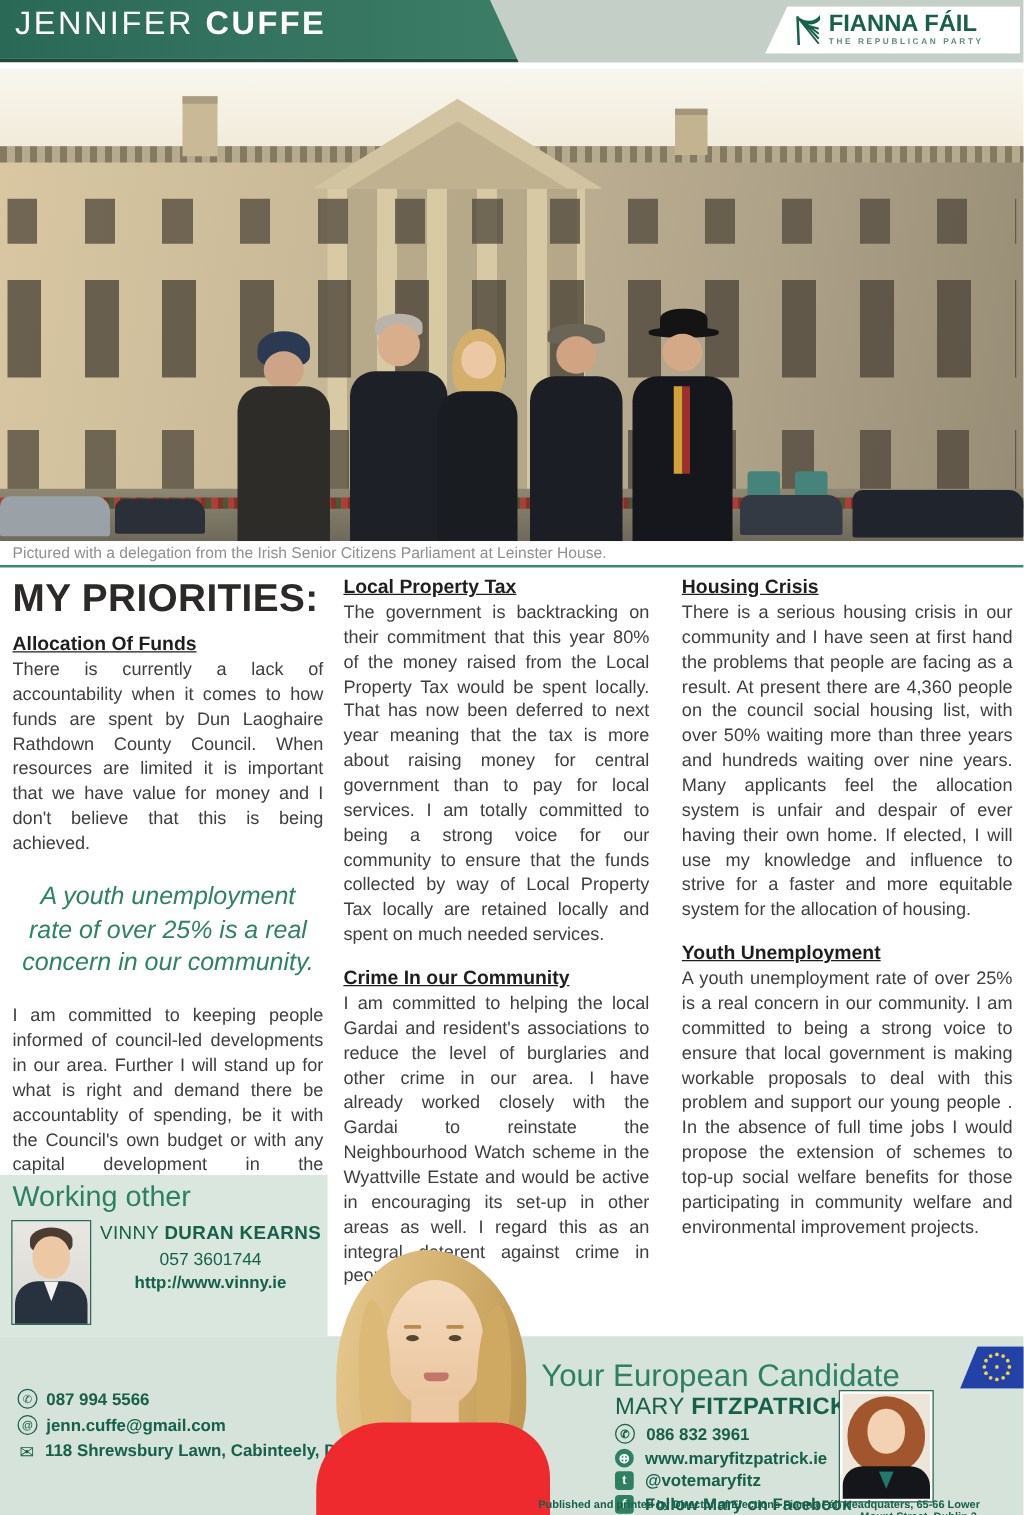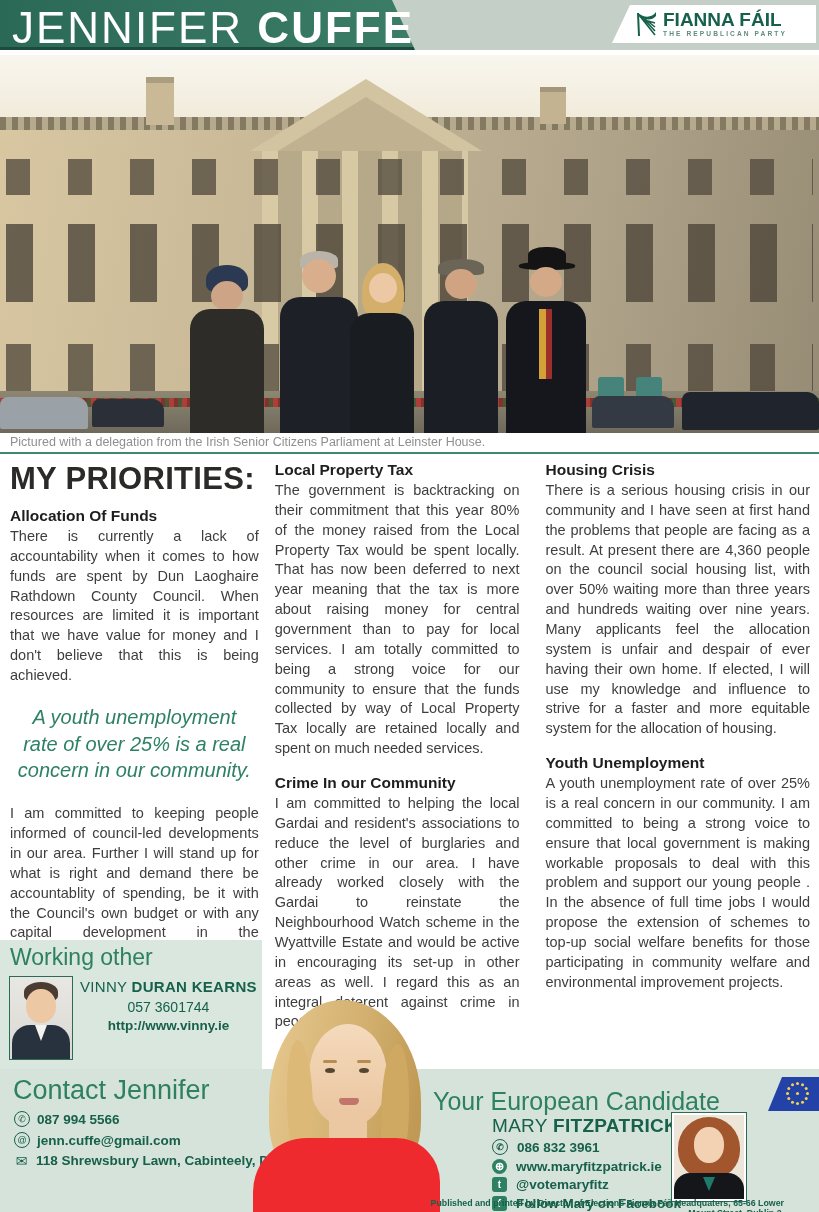--- a/index.html
+++ b/index.html
@@ -3,21 +3,21 @@
 <meta charset="utf-8">
 <style>
   html,body{margin:0;padding:0;background:#fff;}
   .page{position:relative;width:819px;height:1212px;overflow:hidden;background:#fff;
         font-family:"Liberation Sans", sans-serif;}
 
   
   .banner{position:absolute;top:0;left:0;width:819px;height:50px;background:#c4cfc8;}
   .banner-green{position:absolute;inset:0;background:linear-gradient(90deg,#2b6957 0%,#3d7f68 55%,#539478 100%);
         clip-path:polygon(0 0,392px 0,415px 100%,0 100%);border-bottom:3px solid #1d4a3d;box-sizing:border-box;}
-  .banner-name{position:absolute;left:12px;top:3px;font-size:44px;color:#fff;letter-spacing:2px;white-space:nowrap;}
+  .banner-name{position:absolute;left:12px;top:3px;font-size:26px;color:#fff;letter-spacing:2px;white-space:nowrap;}
   .banner-name .fn{font-weight:400;}
   .banner-name .ln{font-weight:700;}
   .logo-plate{position:absolute;right:3px;top:5px;width:204px;height:38px;background:#fff;
         clip-path:polygon(18px 0,100% 0,100% 100%,0 100%);display:flex;align-items:center;gap:5px;
         padding:0 6px 0 24px;box-sizing:border-box;}
   .harp{flex:0 0 auto;}
   .logo-text{display:flex;flex-direction:column;line-height:1;}
   .logo-text .pn{font-size:19px;font-weight:700;color:#17604b;letter-spacing:0px;}
   .logo-text .pt{font-size:6.6px;font-weight:700;color:#5d8c7d;letter-spacing:2.1px;margin-top:2px;}
 
@@ -53,21 +53,21 @@
 
   
   .caption{position:absolute;top:433px;left:0;width:819px;height:18px;background:#fff;
        font-size:12.5px;color:#8f8f8f;padding:2px 0 12px 10px;box-sizing:border-box;}
   .rule{position:absolute;top:452px;left:0;width:819px;height:2px;background:#3c8a74;}
 
   
   .cols{position:absolute;top:461px;left:10px;width:800px;display:flex;gap:16px;}
   .c1{width:252px;}.c2{width:248px;}.c3{width:268px;margin-left:10px;}
   .prior-title{font-size:31px;font-weight:800;color:#2b2a28;margin:0 0 10px;letter-spacing:.3px;}
-  .subhead{font-size:15.5px;color:#1e1e1e;margin:0 0 2px;font-weight:700;}
+  .subhead{font-size:15.5px;color:#1e1e1e;margin:0 0 2px;font-weight:700;text-decoration:underline;}
   .bodytext{font-size:14.5px;line-height:1.37;color:#3e3e3e;text-align:justify;margin:0 0 15px;}
   .quote{font-size:20px;line-height:1.34;color:#2e8066;font-style:italic;text-align:center;margin:18px 4px 20px;}
 
   
   .working{position:absolute;left:0;top:940px;width:262px;height:129px;background:#d9e7de;box-sizing:border-box;}
   .working-title{position:absolute;left:10px;top:4px;font-size:23px;color:#2e8063;font-weight:400;}
   .vinny-photo{position:absolute;left:9px;top:36px;width:62px;height:82px;border:1px solid #2e6b57;
        background:linear-gradient(#e8e7e3,#d9d8d2);overflow:hidden;}
   .v-hair{position:absolute;left:14px;top:5px;width:34px;height:20px;background:#4a3c30;border-radius:50% 50% 30% 30%;}
   .v-face{position:absolute;left:16px;top:12px;width:30px;height:34px;background:#ecc9a4;border-radius:48%;}
@@ -248,21 +248,20 @@
         <span>VINNY</span>
         <span class="b">DURAN KEARNS</span>
       </div>
       <div class="vinny-phone">057 3601744</div>
       <div class="vinny-url">http://www.vinny.ie</div>
     </div>
   </div>
 
   <div class="footer">
 
-    <div class="contact-title">Contact Jennifer</div>
     <div class="contact-items">
       <div class="citem">
         <span class="ci">✆</span>
         <span>087 994 5566</span>
       </div>
       <div class="citem">
         <span class="ci">@</span>
         <span>jenn.cuffe@gmail.com</span>
       </div>
       <div class="citem">

